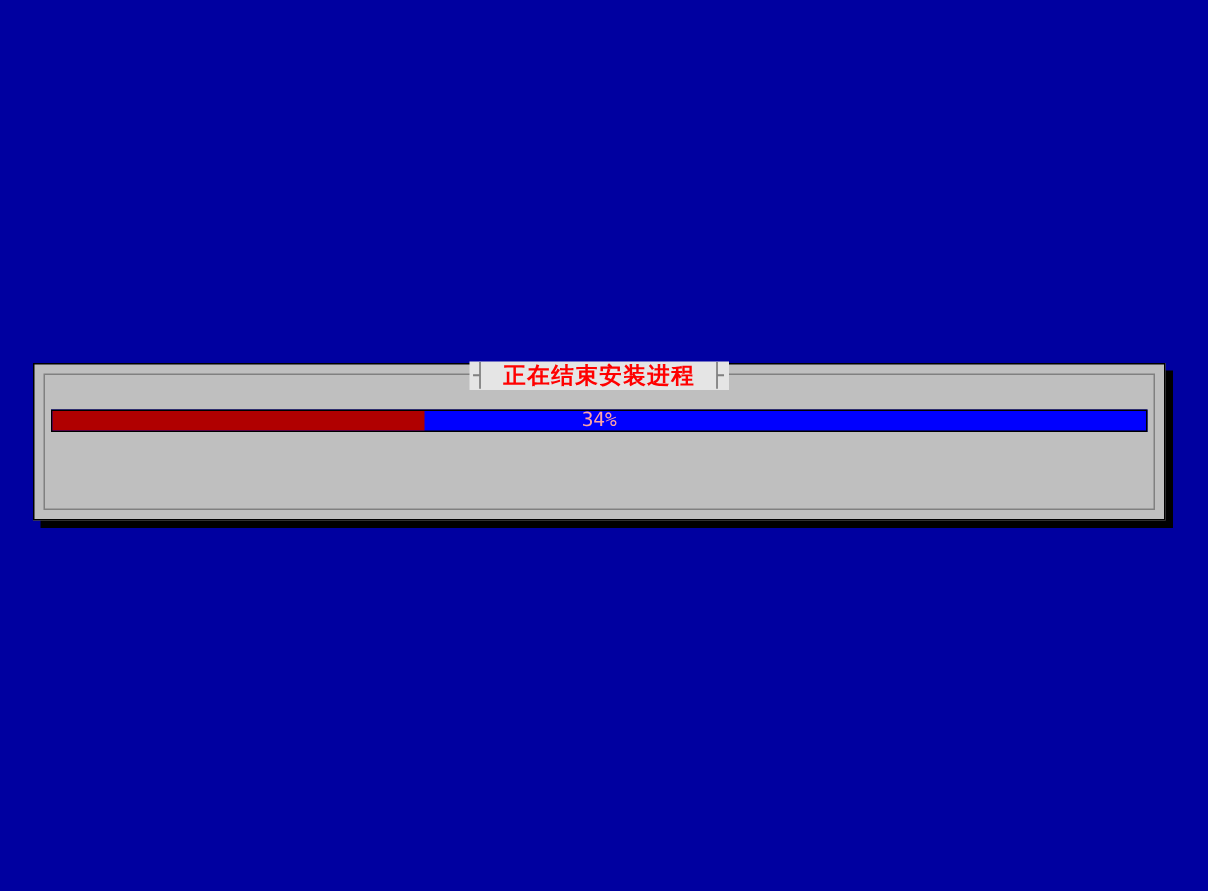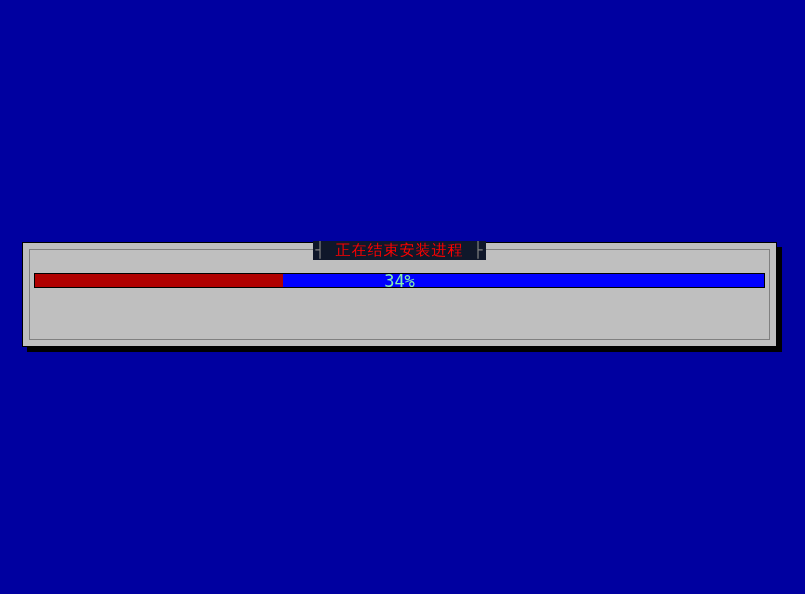--- a/index.html
+++ b/index.html
@@ -44,23 +44,23 @@
     .dialog-title-wrapper {
       position: absolute;
       top: -9px;
       left: 0;
       right: 0;
       display: flex;
       justify-content: center;
       z-index: 2;
     }
     .dialog-title {
-      background-color: #0f172a;
+      background-color: #e5e5e5;
       color: #FF0000;
-      font-weight: normal;
+      font-weight: bold;
       padding: 0 2px;
       font-size: 15px;
       letter-spacing: 1px;
     }
     .title-brace {
       color: #808080;
     }
     .progress-bar-container {
       position: absolute;
       left: 11px;
@@ -79,22 +79,22 @@
     }
     .progress-text {
       position: absolute;
       left: 0;
       right: 0;
       top: 0;
       bottom: 0;
       display: flex;
       align-items: center;
       justify-content: center;
-      color: #86efac;
-      font-size: 17px;
+      color: #fca5a5;
+      font-size: 13px;
       z-index: 1;
     }
     .status-text {
       position: absolute;
       left: 20px;
       top: 64px;
       color: #000000;
       font-size: 14px;
     }
   </style>

